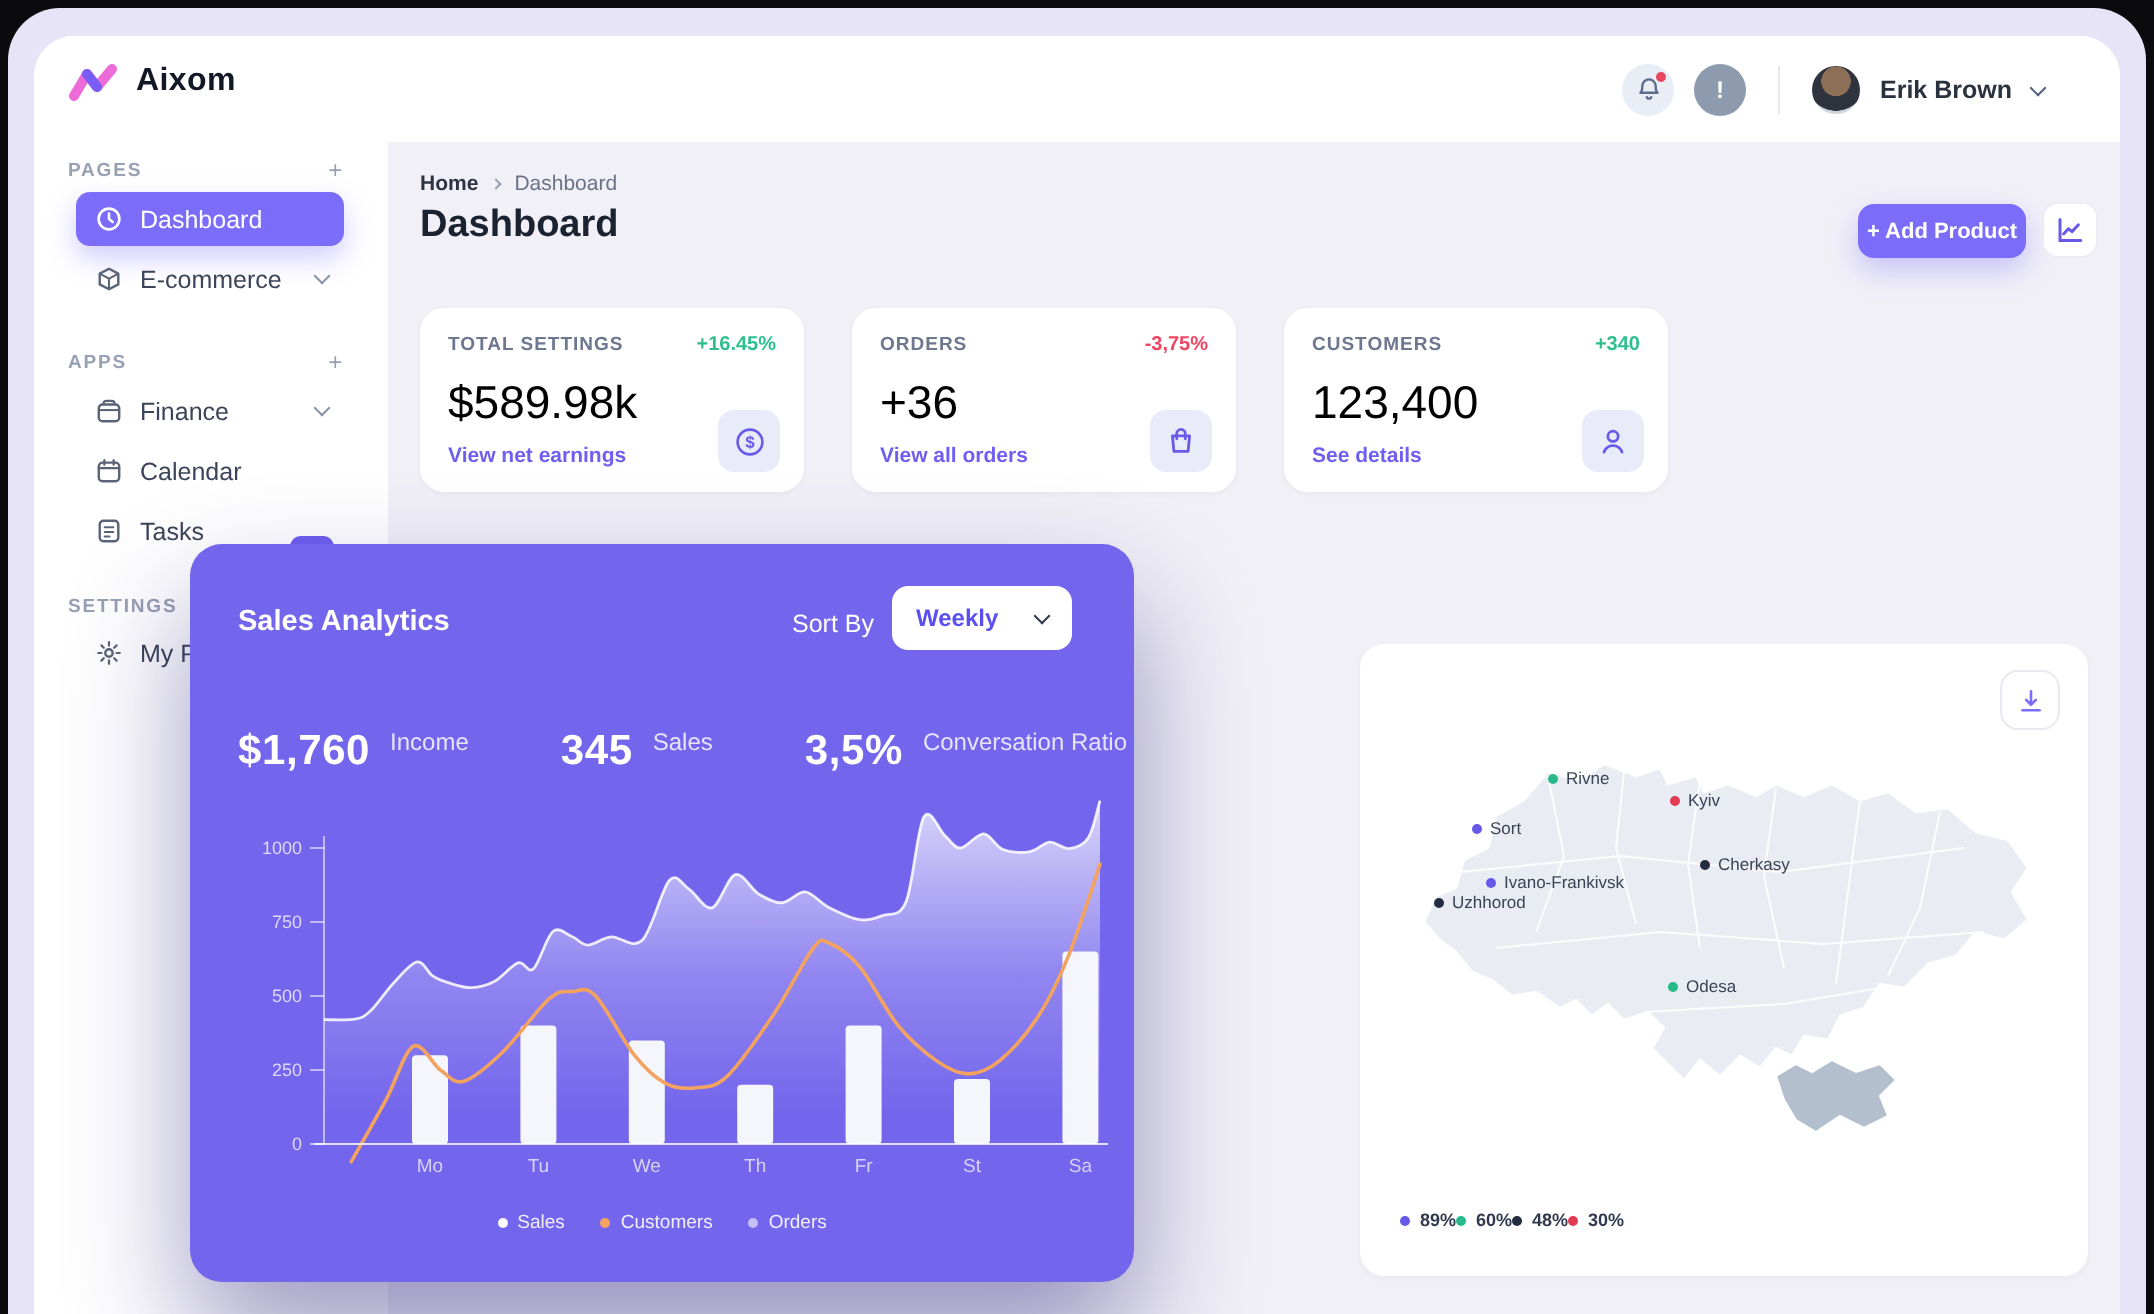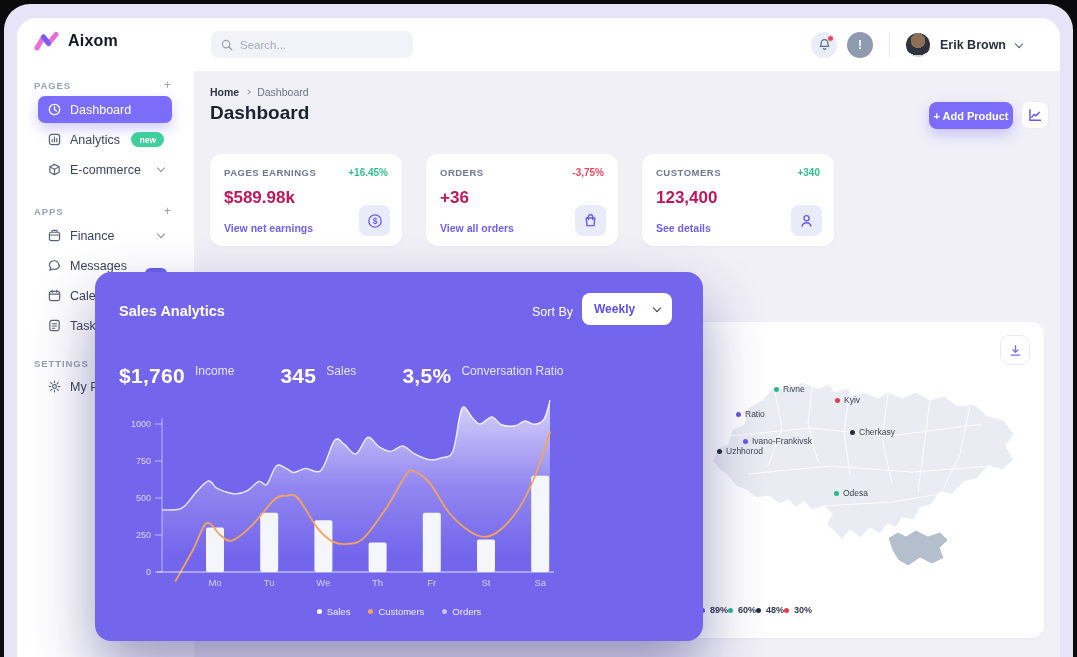--- a/index.html
+++ b/index.html
@@ -65,42 +65,42 @@
     color:#fff; border:0; border-radius:8px; font-size:11px; font-weight:600; cursor:pointer;
     box-shadow:0 6px 14px rgba(123,108,250,.35); font-family:"Liberation Sans",sans-serif; }
   .chart-btn { position:absolute; left:827px; top:30px; width:28px; height:28px; background:#fff;
     border:1px solid #ecedf4; border-radius:8px; display:flex; align-items:center; justify-content:center; cursor:pointer; }
 
   .cards { position:absolute; left:16px; top:83px; display:flex; gap:24px; }
   .card { width:192px; height:92px; background:#fff; border-radius:12px; position:relative;
     padding:13px 14px; box-shadow:0 1px 3px rgba(25,30,60,.04); }
   .card-title { font-size:9.5px; font-weight:700; letter-spacing:.5px; color:#6e7790; }
   .card-delta { position:absolute; right:14px; top:13px; font-size:10px; font-weight:600; }
-  .card-value { margin-top:10px; font-size:17px; font-weight:700; color:#be185d; }
+  .card-value { margin-top:10px; font-size:23px; font-weight:400; color:#000000; }
   .card-link { position:absolute; left:14px; bottom:12px; font-size:10.5px; font-weight:600;
     color:#6f5ef2; cursor:pointer; }
   .card-iconbox { position:absolute; right:12px; bottom:10px; width:31px; height:31px;
     background:#e9ebf8; border-radius:8px; display:flex; align-items:center; justify-content:center; }
 
   
   .plan-card { position:absolute; left:486px; top:251px; width:364px; height:316px; background:#fff;
     border-radius:12px; box-shadow:0 1px 3px rgba(25,30,60,.04); }
   .plan-title { position:absolute; left:20px; top:22px; font-size:12.5px; font-weight:700; color:#1f2738; }
   .dl-btn { position:absolute; right:14px; top:13px; width:30px; height:30px; background:#fff;
     border:1px solid #e9eaf1; border-radius:9px; display:flex; align-items:center; justify-content:center; cursor:pointer; }
   .map-wrap { position:absolute; left:12px; top:44px; width:340px; height:220px; }
   .map-marker { position:absolute; display:flex; align-items:center; gap:4px; transform:translate(-3px,-9px); }
   .map-dot { width:5px; height:5px; border-radius:50%; }
   .map-label { font-size:8.5px; color:#3c4354; font-weight:500; white-space:nowrap; }
   .map-legend { position:absolute; left:20px; top:283px; display:flex; }
   .mleg-item { display:flex; align-items:center; gap:5px; font-size:9px; font-weight:600; color:#30394e; }
   .mleg-dot { width:5px; height:5px; border-radius:50%; }
 
   
-  .modal { position:absolute; left:78px; top:254px; width:608px; height:369px; background:#7365ec;
+  .modal { position:absolute; left:78px; top:254px; width:472px; height:369px; background:#7365ec;
     border-radius:16px; z-index:5; box-shadow:0 30px 60px rgba(40,30,120,.45); color:#fff; }
   .modal-title { position:absolute; left:24px; top:31px; font-size:14.5px; font-weight:700; }
   .modal-sort { position:absolute; right:130px; top:33px; font-size:12.5px; font-weight:400; color:#fff; }
   .modal-select { position:absolute; right:31px; top:21px; width:90px; height:32px; background:#fff;
     border-radius:8px; display:flex; align-items:center; justify-content:space-between;
     padding:16px 12px; cursor:pointer; }
   .modal-select .val { color:#5b4ff0; font-size:12px; font-weight:700; }
   .modal-select .chev { border-color:#333a4d; margin:0 0 2px 0; }
   .modal-stats { position:absolute; left:24px; top:92px; display:flex; align-items:flex-start; }
   .ms-value { font-size:21px; font-weight:700; letter-spacing:.3px; }
@@ -133,28 +133,20 @@
       </div>
       <div class="side-item active">
         <svg width="13" height="13" viewBox="0 0 14 14">
               <circle cx="7" cy="7" r="5.6" fill="none" stroke="#fff" stroke-width="1.4"></circle>
               <path d="M7 4v3l2 1.6" fill="none" stroke="#fff" stroke-width="1.4" stroke-linecap="round"></path>
             </svg>
         <span>Dashboard</span>
       </div>
       <div class="side-item">
         <svg width="13" height="13" viewBox="0 0 14 14">
-              <rect x="1.5" y="1.5" width="11" height="11" rx="2.5" fill="none" stroke="#5a6478" stroke-width="1.3"></rect>
-              <path d="M4.5 9.5V7M7 9.5V4.5M9.5 9.5V6" stroke="#5a6478" stroke-width="1.3" stroke-linecap="round"></path>
-            </svg>
-        <span>Analytics</span>
-        <span class="badge-new">new</span>
-      </div>
-      <div class="side-item">
-        <svg width="13" height="13" viewBox="0 0 14 14">
               <path d="M7 1.5l5 2.6v5.8l-5 2.6-5-2.6V4.1z" fill="none" stroke="#5a6478" stroke-width="1.3" stroke-linejoin="round"></path>
               <path d="M2.2 4.2L7 6.8l4.8-2.6M7 6.8v5.6" fill="none" stroke="#5a6478" stroke-width="1.1"></path>
             </svg>
         <span>E-commerce</span>
         <span class="chev"></span>
       </div>
 
       <div class="gap1"></div>
       <div class="side-head">
         <span>APPS</span>
@@ -164,26 +156,20 @@
         <svg width="13" height="13" viewBox="0 0 14 14">
               <rect x="1.5" y="3.5" width="11" height="9" rx="2" fill="none" stroke="#5a6478" stroke-width="1.3"></rect>
               <path d="M4 3.5V3a1.5 1.5 0 011.5-1.5h3A1.5 1.5 0 0110 3v.5" fill="none" stroke="#5a6478" stroke-width="1.2"></path>
               <path d="M1.5 6.5h11" stroke="#5a6478" stroke-width="1.1"></path>
             </svg>
         <span>Finance</span>
         <span class="chev"></span>
       </div>
       <div class="side-item">
         <svg width="13" height="13" viewBox="0 0 14 14">
-              <path d="M12.5 6.5a5 4.6 0 01-5 4.6 5.6 5.6 0 01-2-.36L2 12l.9-2.6A4.5 4.5 0 011.5 6.5a5 4.6 0 015-4.6 5 4.6 0 015 4.6z" fill="none" stroke="#5a6478" stroke-width="1.3" stroke-linejoin="round"></path>
-            </svg>
-        <span>Messages</span>
-      </div>
-      <div class="side-item">
-        <svg width="13" height="13" viewBox="0 0 14 14">
               <rect x="1.5" y="2.5" width="11" height="10" rx="2" fill="none" stroke="#5a6478" stroke-width="1.3"></rect>
               <path d="M1.5 5.5h11M4.5 1.2v2.4M9.5 1.2v2.4" stroke="#5a6478" stroke-width="1.2" stroke-linecap="round"></path>
             </svg>
         <span>Calendar</span>
       </div>
       <div class="side-item">
         <svg width="13" height="13" viewBox="0 0 14 14">
               <rect x="2" y="1.5" width="10" height="11" rx="2" fill="none" stroke="#5a6478" stroke-width="1.3"></rect>
               <path d="M4.7 5h4.6M4.7 7.5h4.6M4.7 10h2.6" stroke="#5a6478" stroke-width="1.1" stroke-linecap="round"></path>
             </svg>
@@ -200,27 +186,20 @@
               <path d="M7 1.2v1.8M7 11v1.8M1.2 7H3M11 7h1.8M2.9 2.9l1.3 1.3M9.8 9.8l1.3 1.3M11.1 2.9L9.8 4.2M4.2 9.8l-1.3 1.3" stroke="#5a6478" stroke-width="1.2" stroke-linecap="round"></path>
             </svg>
         <span>My Profile</span>
       </div>
     </div>
   </div>
   <div class="msg-badge"></div>
 
   <div class="content">
     <div class="topbar">
-      <div class="search">
-        <svg width="12" height="12" viewBox="0 0 14 14">
-              <circle cx="6" cy="6" r="4.3" fill="none" stroke="#9aa1b5" stroke-width="1.5"></circle>
-              <path d="M9.3 9.3L12.6 12.6" stroke="#9aa1b5" stroke-width="1.5" stroke-linecap="round"></path>
-            </svg>
-        <input type="text" placeholder="Search..." style="">
-      </div>
       <div class="tb-right">
         <div class="icon-circle bell-wrap">
           <svg width="13" height="13" viewBox="0 0 14 14">
                 <path d="M7 1.8a3.6 3.6 0 013.6 3.6c0 2.8 1 3.6 1 3.6H2.4s1-.8 1-3.6A3.6 3.6 0 017 1.8zM5.8 11.4a1.3 1.3 0 002.4 0" fill="none" stroke="#5b6b8c" stroke-width="1.3" stroke-linejoin="round" stroke-linecap="round"></path>
               </svg>
           <span class="bell-dot"></span>
         </div>
         <div class="icon-circle alert-wrap">!</div>
         <div class="tb-div"></div>
         <div class="avatar"></div>
@@ -239,21 +218,21 @@
       <button class="add-btn">+ Add Product</button>
       <div class="chart-btn">
         <svg width="14" height="14" viewBox="0 0 14 14">
               <path d="M2 1.8v10.4h10.4" fill="none" stroke="#6a5ae8" stroke-width="1.5" stroke-linecap="round"></path>
               <path d="M3.8 9l2.4-2.6 1.8 1.4 3.2-3.4" fill="none" stroke="#6a5ae8" stroke-width="1.5" stroke-linecap="round" stroke-linejoin="round"></path>
             </svg>
       </div>
 
       <div class="cards">
         <div class="card">
-          <div class="card-title">PAGES EARNINGS</div>
+          <div class="card-title">TOTAL SETTINGS</div>
           <div class="card-delta" style="color: rgb(47, 191, 143);">+16.45%</div>
           <div class="card-value">$589.98k</div>
           <div class="card-link">View net earnings</div>
           <div class="card-iconbox">
             <svg width="16" height="16" viewBox="0 0 16 16">
                   <circle cx="8" cy="8" r="6.2" fill="none" stroke="#6a5ae8" stroke-width="1.3"></circle>
                   <text x="8" y="11" font-size="8.5" font-weight="bold" fill="#6a5ae8" text-anchor="middle" font-family="Liberation Sans, sans-serif">$</text>
                 </svg>
           </div>
         </div>
@@ -310,21 +289,21 @@
                 <div class="map-marker" style="left: 85px; top: 27px;">
                   <span class="map-dot" style="background: rgb(39, 185, 140);"></span>
                   <span class="map-label">Rivne</span>
                 </div>
                 <div class="map-marker" style="left: 146px; top: 38px;">
                   <span class="map-dot" style="background: rgb(226, 59, 82);"></span>
                   <span class="map-label">Kyiv</span>
                 </div>
                 <div class="map-marker" style="left: 47px; top: 52px;">
                   <span class="map-dot" style="background: rgb(102, 88, 232);"></span>
-                  <span class="map-label">Ratio</span>
+                  <span class="map-label">Sort</span>
                 </div>
                 <div class="map-marker" style="left: 161px; top: 70px;">
                   <span class="map-dot" style="background: rgb(35, 44, 65);"></span>
                   <span class="map-label">Cherkasy</span>
                 </div>
                 <div class="map-marker" style="left: 54px; top: 79px;">
                   <span class="map-dot" style="background: rgb(102, 88, 232);"></span>
                   <span class="map-label">Ivano-Frankivsk</span>
                 </div>
                 <div class="map-marker" style="left: 28px; top: 89px;">

